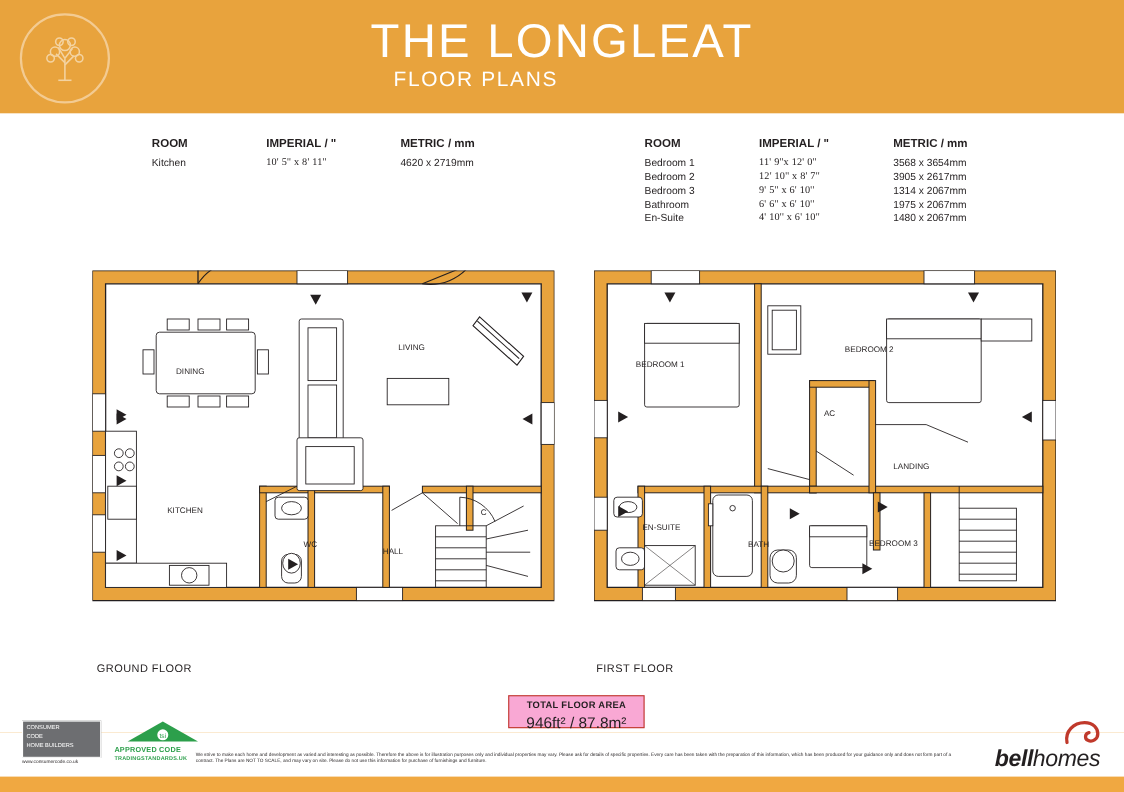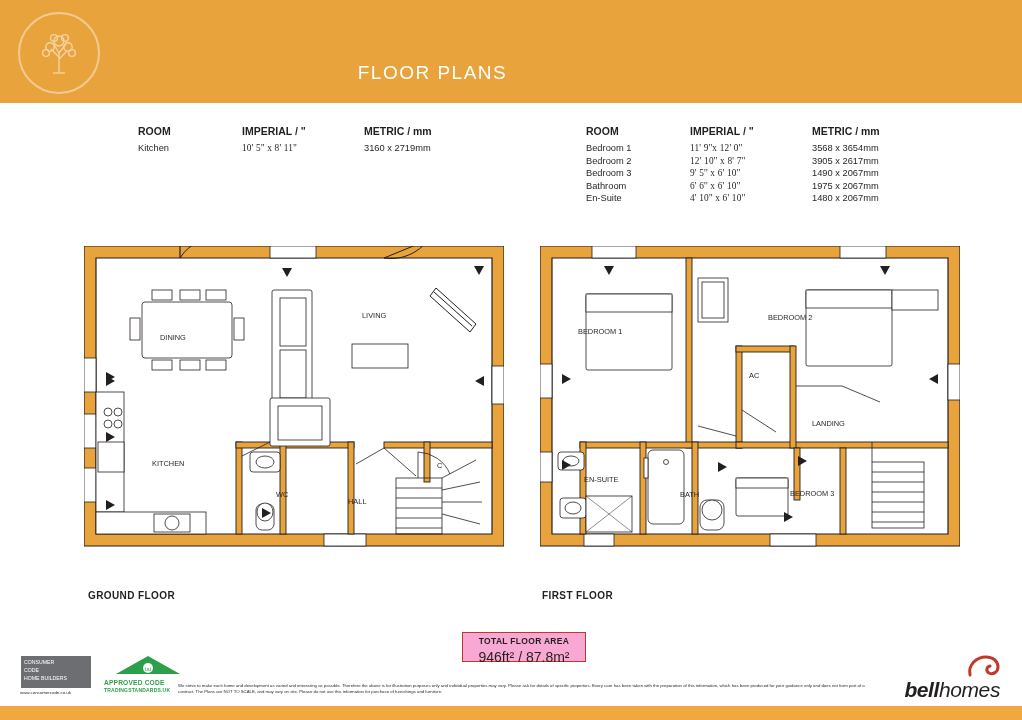--- a/index.html
+++ b/index.html
@@ -49,21 +49,21 @@
     white-space:nowrap;
   }
   .col-room { width:104px; }
   .col-imp  { width:122px; }
   .col-met  { width:120px; }
   .imp-cell { font-family:"Liberation Serif", serif; letter-spacing:.2px; }
 
   
   .plan { position:absolute; }
   .plan-label {
-    position:absolute; font-size:10px; font-weight:bold; letter-spacing:.4px;
+    position:absolute; font-size:10px; font-weight:normal; letter-spacing:.4px;margin-top:13px;
   }
 
   
   .total-box {
     position:absolute; left:462px; top:632px; width:124px; height:30px;
     border:1.5px solid #c0392b; background:#f9a8d4;
     text-align:center; padding-top:3px; box-sizing:border-box;
   }
   .total-title { font-size:8.5px; font-weight:bold; letter-spacing:.3px; }
   .total-val { font-size:14px; margin-top:3px; }
@@ -113,37 +113,38 @@
           <circle cx="26" cy="14" r="5"></circle>
           <circle cx="35" cy="20" r="4.2"></circle>
           <circle cx="21" cy="11" r="3.4"></circle>
           <circle cx="32" cy="11" r="3.4"></circle>
           <circle cx="13" cy="26" r="3.4"></circle>
           <circle cx="39" cy="26" r="3.4"></circle>
           <path d="M20 46 h12"></path>
         </g>
       </svg>
     </div>
+    <div class="title-main">THE LONGLEAT</div>
     <div class="title-sub">FLOOR PLANS</div>
   </div>
 
   <div class="sched left">
     <table>
       <thead>
         <tr>
           <th class="col-room">ROOM</th>
           <th class="col-imp">IMPERIAL / "</th>
           <th class="col-met">METRIC / mm</th>
         </tr>
       </thead>
       <tbody>
         <tr>
           <td>Kitchen</td>
           <td class="imp-cell">10' 5'' x   8' 11''</td>
-          <td>3160 x 2719mm</td>
+          <td>4620 x 2719mm</td>
         </tr>
       </tbody>
     </table>
   </div>
 
   <div class="sched right">
     <table>
       <thead>
         <tr>
           <th class="col-room">ROOM</th>
@@ -158,21 +159,21 @@
           <td>3568 x 3654mm</td>
         </tr>
         <tr>
           <td>Bedroom 2</td>
           <td class="imp-cell">12' 10'' x   8' 7''</td>
           <td>3905 x 2617mm</td>
         </tr>
         <tr>
           <td>Bedroom 3</td>
           <td class="imp-cell">9' 5'' x   6' 10''</td>
-          <td>1490 x 2067mm</td>
+          <td>1314 x 2067mm</td>
         </tr>
         <tr>
           <td>Bathroom</td>
           <td class="imp-cell">6' 6'' x   6' 10''</td>
           <td>1975 x 2067mm</td>
         </tr>
         <tr>
           <td>En-Suite</td>
           <td class="imp-cell">4' 10'' x  6' 10''</td>
           <td>1480 x 2067mm</td>

